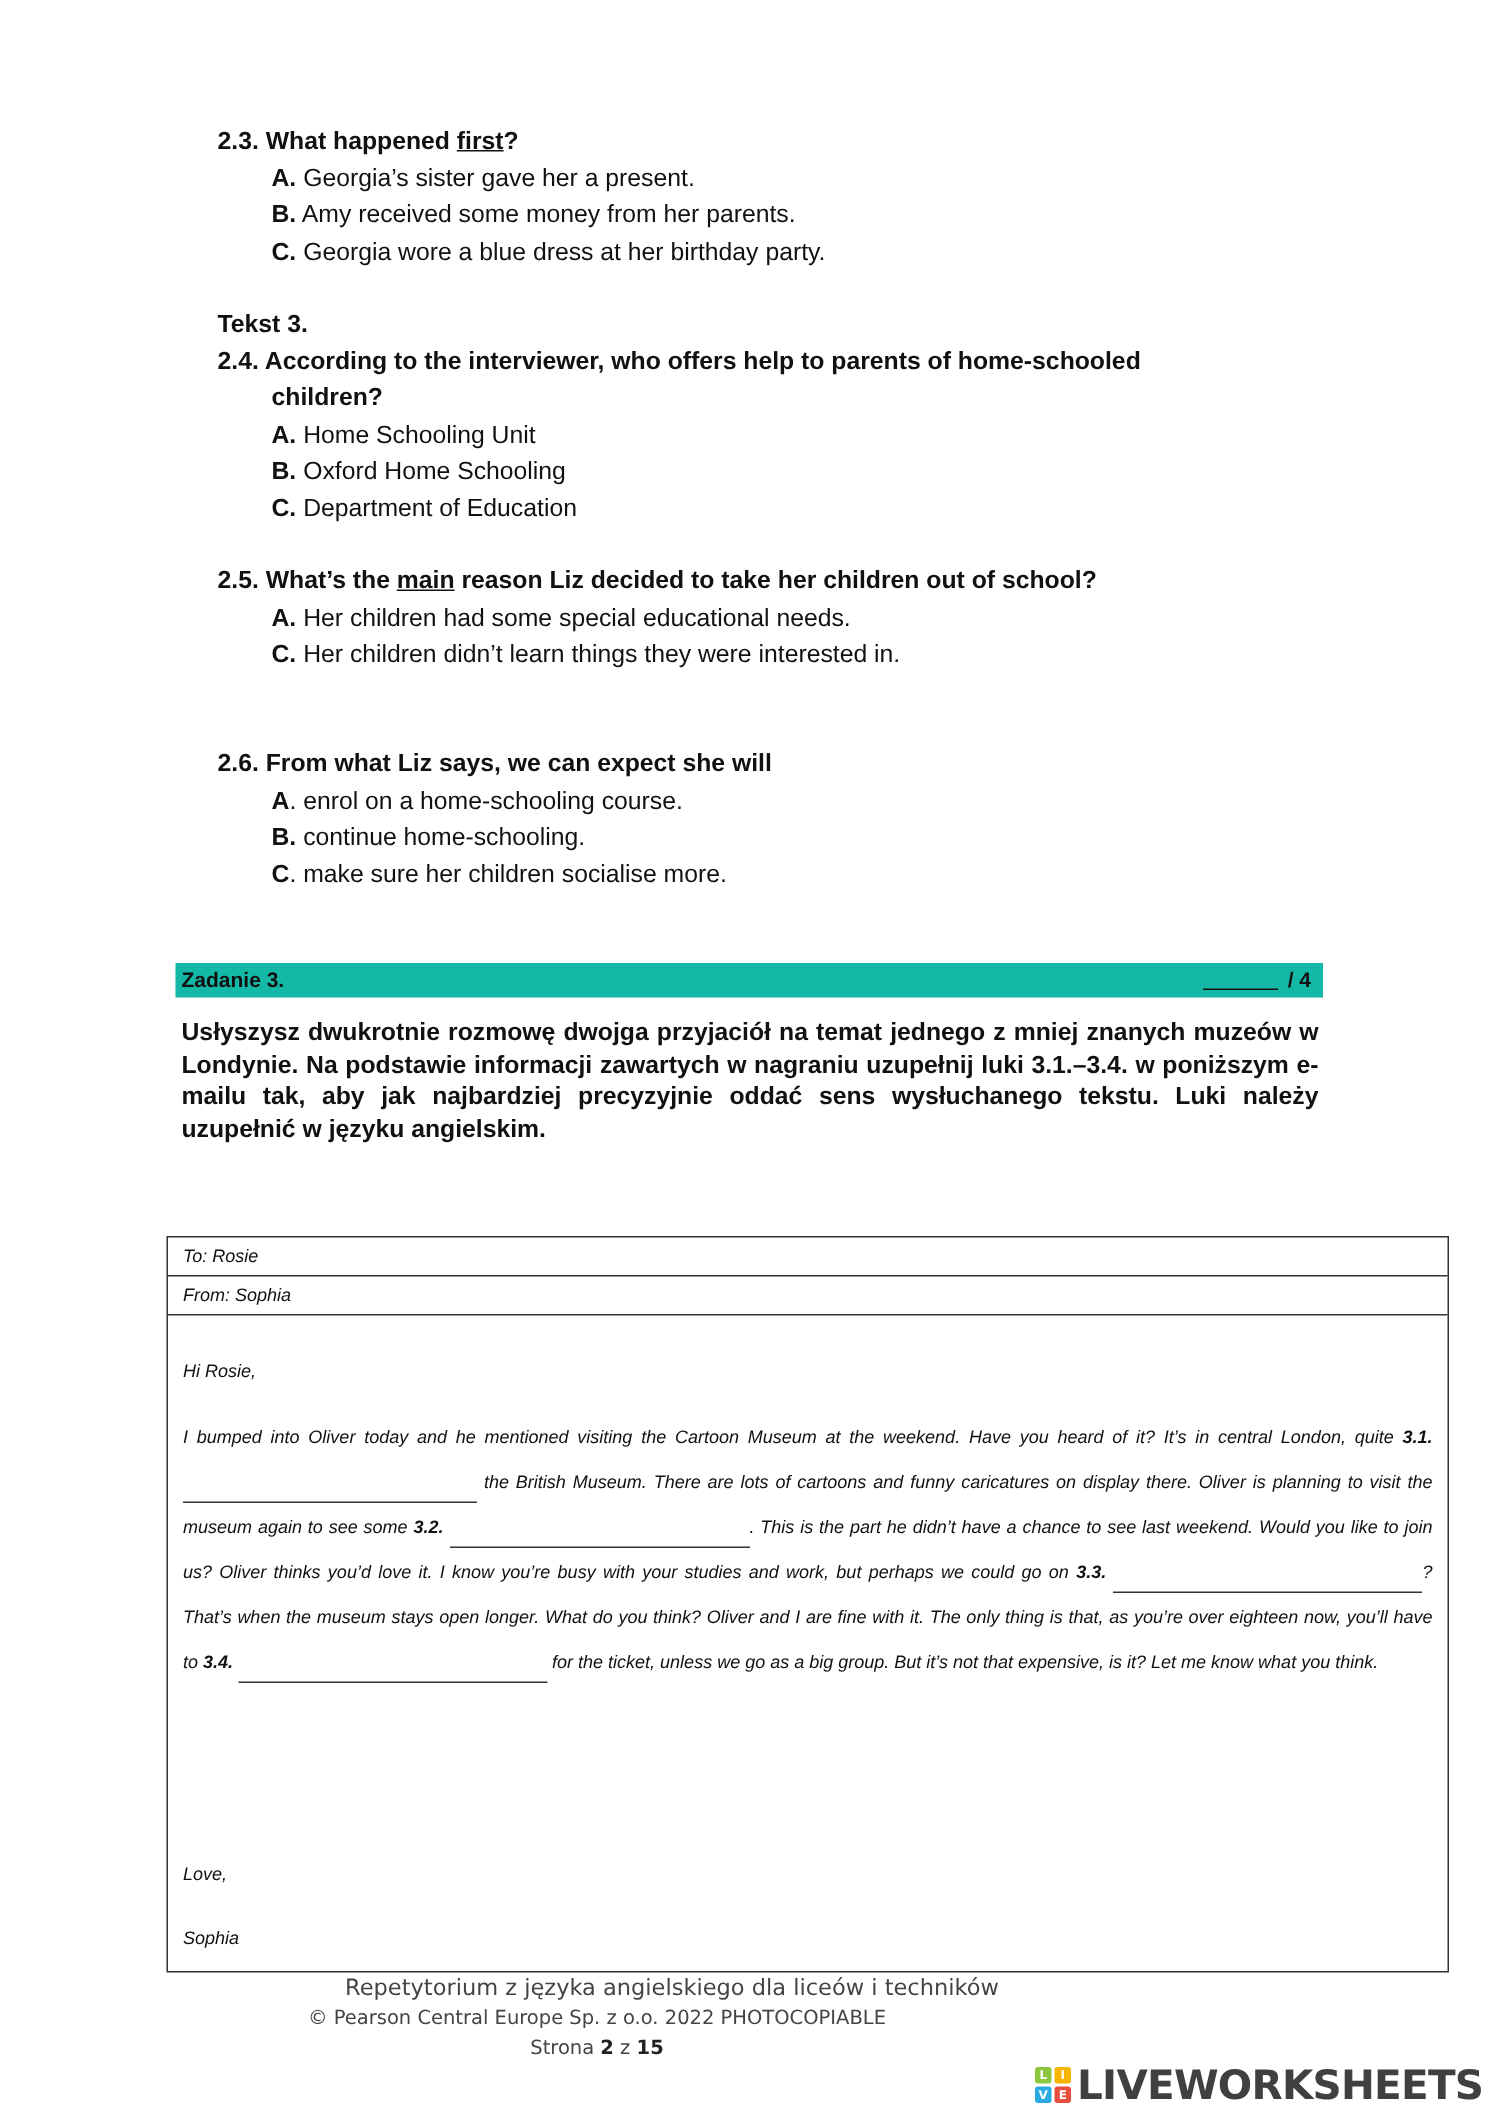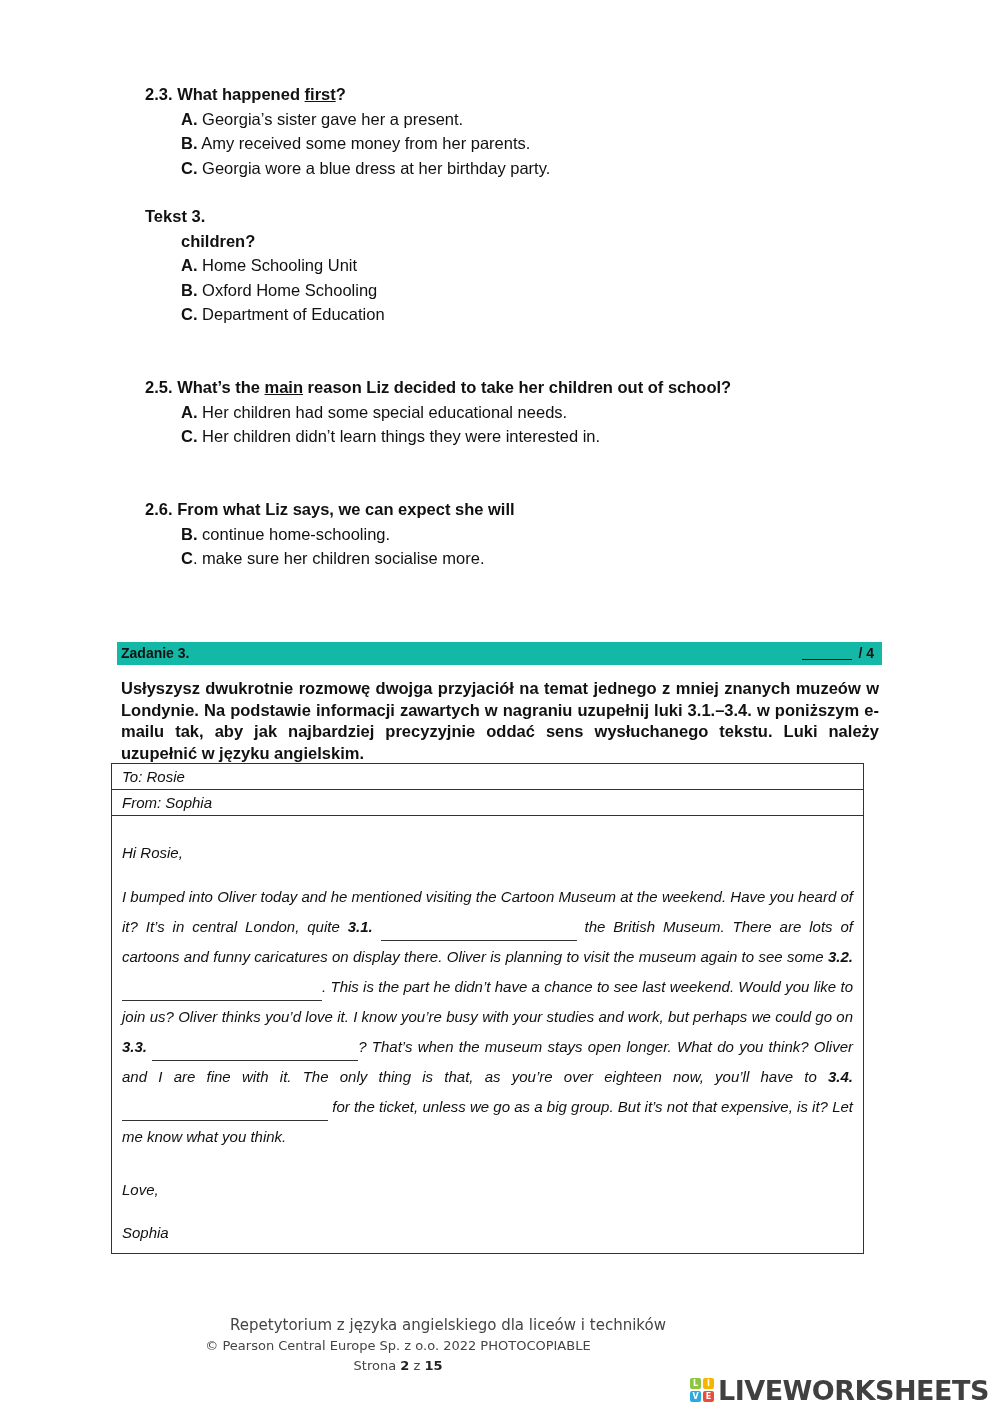--- a/index.html
+++ b/index.html
@@ -12,22 +12,22 @@
   .opt b { font-weight: bold; }
   u { text-decoration: underline; }
   .section-bar { position: absolute; left: 117px; top: 642px; width: 765px; height: 23px;
                  background: #14b8a6; font-family: "Liberation Sans", sans-serif; font-weight: bold;
                  font-size: 14px; line-height: 23px; }
   .section-bar .title { position: absolute; left: 4px; top: 0; }
   .section-bar .score { position: absolute; right: 8px; top: 0; }
   .section-bar .score .blank { display: inline-block; width: 50px; border-bottom: 1.5px solid #111; height: 16px; vertical-align: -2px; margin-right: 6px; }
   .instructions { position: absolute; left: 121px; top: 678px; width: 758px; font-weight: bold;
                   font-size: 16.5px; line-height: 21.5px; text-align: justify; }
-  .email { position: absolute; left: 111px; top: 763px; width: 753px; height: 491px;
-           border: 1.3px solid #333; box-sizing: border-box; font-style: italic; font-size: 15px; }
+  .email { position: absolute; left: 111px; top: 824px; width: 855px; height: 491px;
+           border: 1.3px solid #333; box-sizing: border-box; font-style: italic; font-size: 12px; }
   .email .row { height: 25px; line-height: 25px; padding-left: 10px; border-bottom: 1.3px solid #333; }
   .email .body { padding: 0 10px; }
   .email .greet { margin-top: 24px; line-height: 26px; }
   .email .para { margin-top: 16px; line-height: 30px; text-align: justify; }
   .email .para b { font-weight: bold; }
   .gap { display: inline-block; border: none; border-bottom: 1px solid #333; background: transparent;
          height: 20px; vertical-align: -3px; font: inherit; padding: 0; margin: 0; outline: none; }
   .gap.w1 { width: 196px; }
   .gap.w2 { width: 200px; }
   .gap.w3 { width: 206px; }
@@ -49,34 +49,36 @@
 
 <div class="q" style="top:82px;">
   <div class="q-title"><span>2.3.</span> <span>What happened </span><u>first</u><span>?</span></div>
   <div class="opt"><b>A.</b><span> Georgia’s sister gave her a present.</span></div>
   <div class="opt"><b>B.</b><span> Amy received some money from her parents.</span></div>
   <div class="opt"><b>C.</b><span> Georgia wore a blue dress at her birthday party.</span></div>
 </div>
 
 <div class="q" style="top:204px;">
   <div class="q-title">Tekst 3.</div>
+  <div class="q-title"><span>2.4.</span> <span>According to the interviewer, who offers help to parents of home-schooled</span></div>
   <div class="q-title indent2">children?</div>
   <div class="opt"><b>A.</b><span> Home Schooling Unit</span></div>
   <div class="opt"><b>B.</b><span> Oxford Home Schooling</span></div>
   <div class="opt"><b>C.</b><span> Department of Education</span></div>
 </div>
 
 <div class="q" style="top:375px;">
   <div class="q-title"><span>2.5.</span> <span>What’s the </span><u>main</u><span> reason Liz decided to take her children out of school?</span></div>
   <div class="opt"><b>A.</b><span> Her children had some special educational needs.</span></div>
   <div class="opt"><b>C.</b><span> Her children didn’t learn things they were interested in.</span></div>
 </div>
 
 <div class="q" style="top:497px;">
   <div class="q-title"><span>2.6.</span> <span>From what Liz says, we can expect she will</span></div>
+  <div class="opt"><b>A</b><span>. enrol on a home-schooling course.</span></div>
   <div class="opt"><b>B.</b><span> continue home-schooling.</span></div>
   <div class="opt"><b>C</b><span>. make sure her children socialise more.</span></div>
 </div>
 
 <div class="section-bar">
   <span class="title">Zadanie 3.</span>
   <span class="score"><span class="blank"></span><span>/ 4</span></span>
 </div>
 
 <div class="instructions">Usłyszysz dwukrotnie rozmowę dwojga przyjaciół na temat jednego z mniej znanych muzeów w Londynie. Na podstawie informacji zawartych w nagraniu uzupełnij luki 3.1.–3.4. w poniższym e-mailu tak, aby jak najbardziej precyzyjnie oddać sens wysłuchanego tekstu. Luki należy uzupełnić w języku angielskim.</div>

